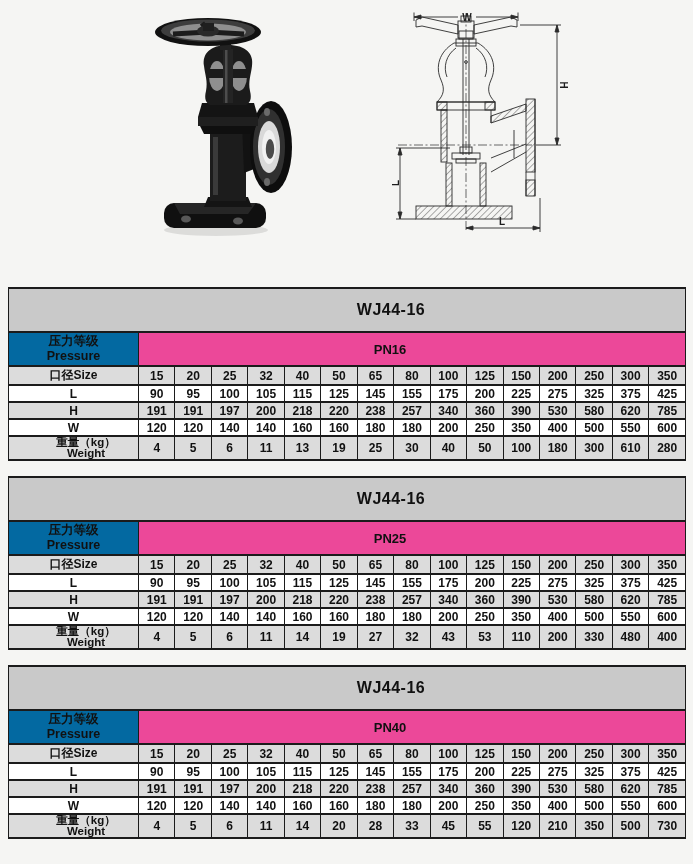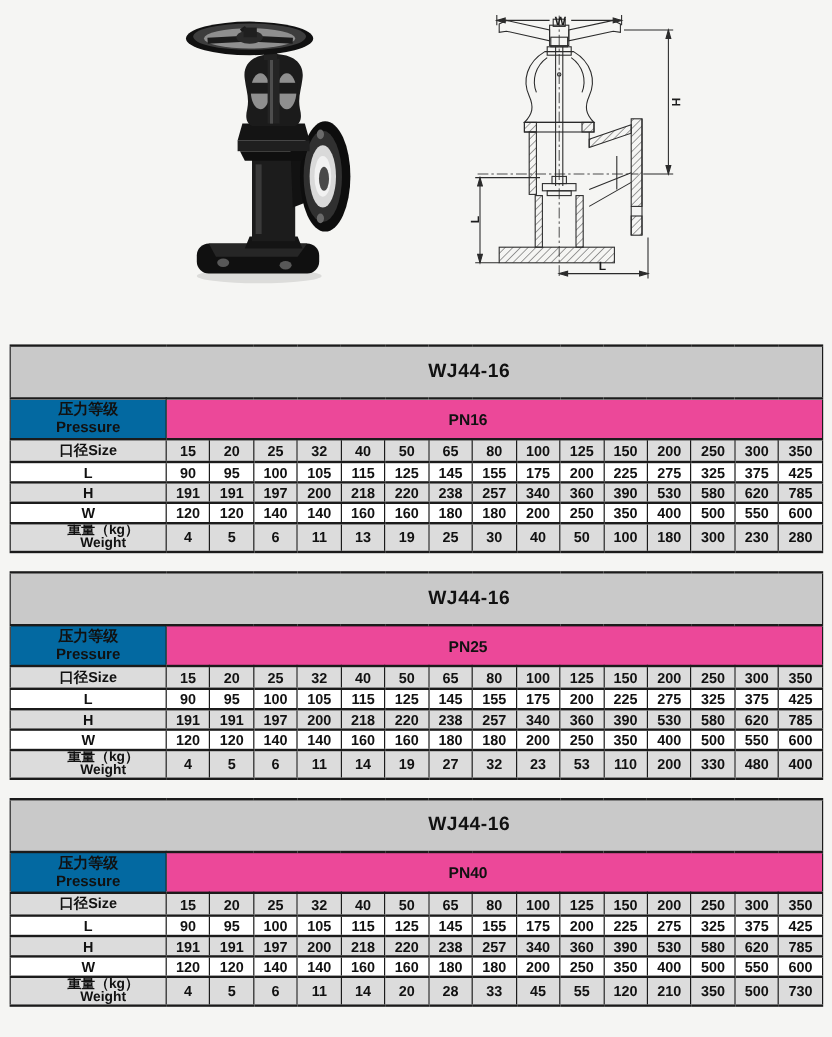--- a/index.html
+++ b/index.html
@@ -283,21 +283,21 @@
             <td class="value-cell">11</td>
             <td class="value-cell">13</td>
             <td class="value-cell">19</td>
             <td class="value-cell">25</td>
             <td class="value-cell">30</td>
             <td class="value-cell">40</td>
             <td class="value-cell">50</td>
             <td class="value-cell">100</td>
             <td class="value-cell">180</td>
             <td class="value-cell">300</td>
-            <td class="value-cell">230</td>
+            <td class="value-cell">610</td>
             <td class="value-cell">280</td>
           </tr>
         </tbody>
   </table>
 
   <table class="spec-table">
     <colgroup>
       <col style="width:130px">
       <col span="15">
     </colgroup>
@@ -398,21 +398,21 @@
               <div class="lbl-line">Weight</div>
             </td>
             <td class="value-cell">4</td>
             <td class="value-cell">5</td>
             <td class="value-cell">6</td>
             <td class="value-cell">11</td>
             <td class="value-cell">14</td>
             <td class="value-cell">19</td>
             <td class="value-cell">27</td>
             <td class="value-cell">32</td>
-            <td class="value-cell">23</td>
+            <td class="value-cell">43</td>
             <td class="value-cell">53</td>
             <td class="value-cell">110</td>
             <td class="value-cell">200</td>
             <td class="value-cell">330</td>
             <td class="value-cell">480</td>
             <td class="value-cell">400</td>
           </tr>
         </tbody>
   </table>
 

